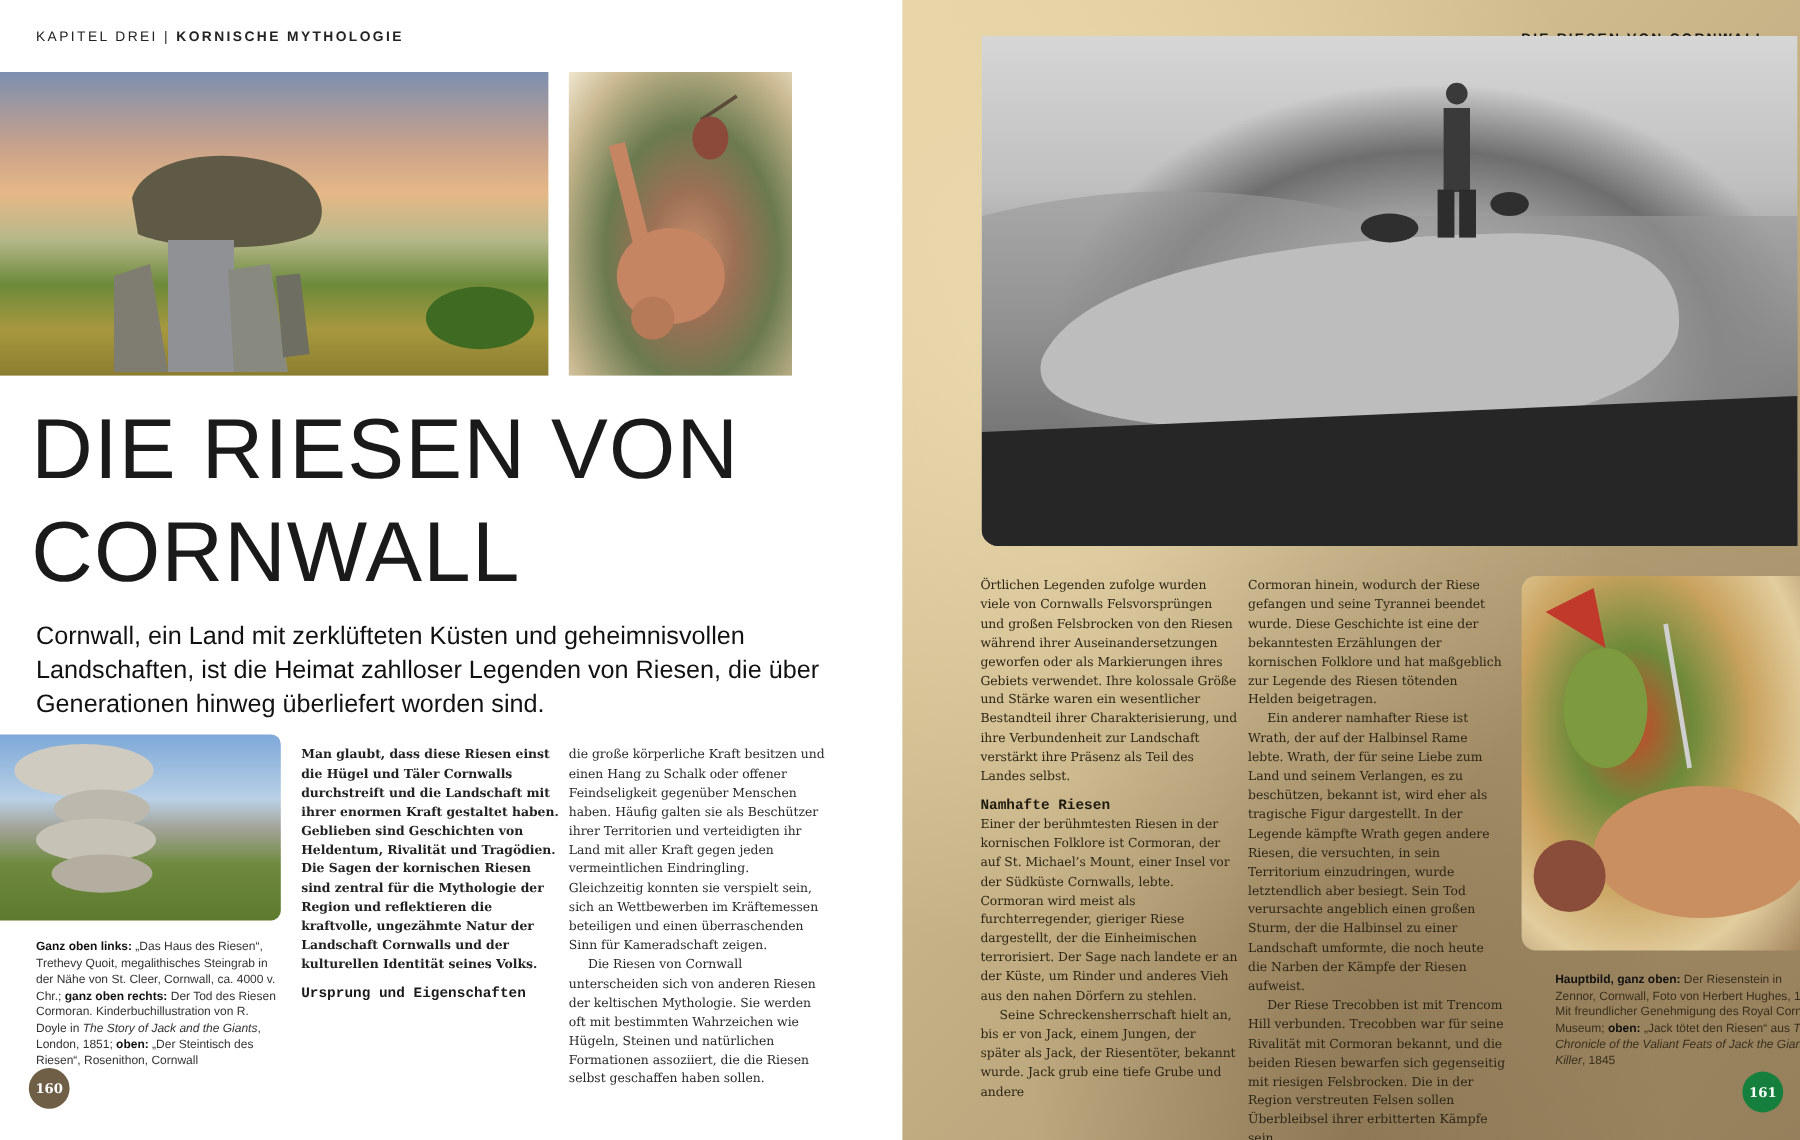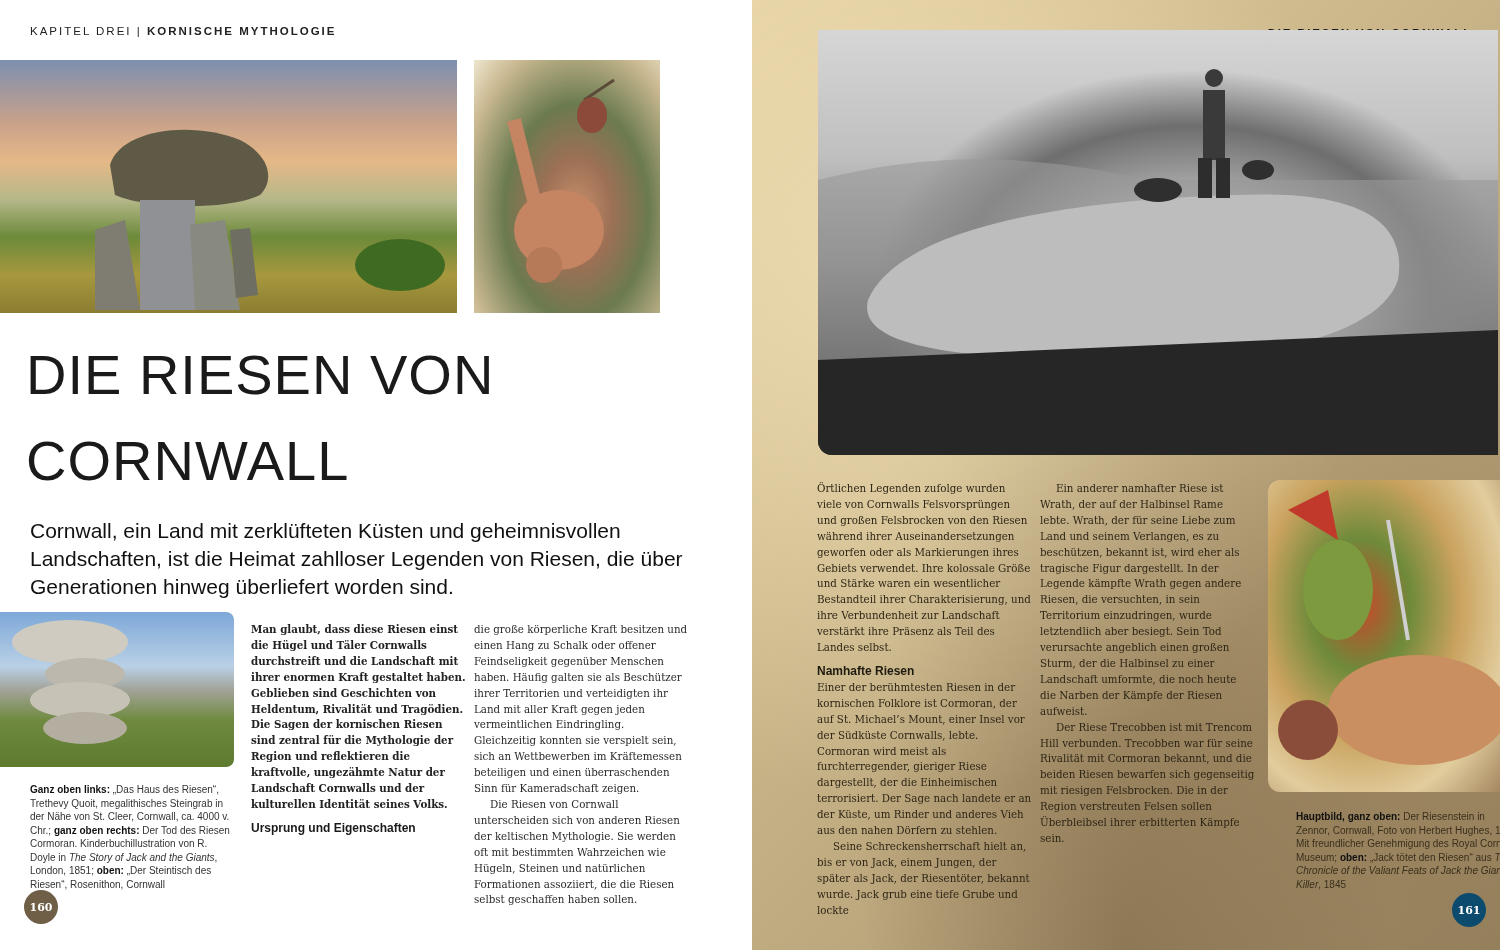--- a/index.html
+++ b/index.html
@@ -19,40 +19,40 @@
   .ph2{left:474px;top:60px;width:186px;height:253px;
     background:radial-gradient(ellipse at 55% 60%,#c98f6b 0%,#9c7055 25%,#6b7a4f 50%,#c9b890 80%,#efe6cf 100%);}
   .ph3{left:0;top:612px;width:234px;height:155px;border-radius:0 8px 8px 0;
     background:linear-gradient(180deg,#7da8d8 0%,#b9d0e6 35%,#a3a49a 50%,#6f8a3e 70%,#5d7a2e 100%);}
   .ph4{left:818px;top:30px;width:680px;height:425px;border-radius:0 0 0 14px;
     background:
       radial-gradient(ellipse at 55% 62%,#cfcfcf 0%,#a9a9a9 28%,#6e6e6e 45%,transparent 60%),
       linear-gradient(180deg,#d6d6d6 0%,#bfbfbf 30%,#8a8a8a 55%,#3d3d3d 80%,#1f1f1f 100%);}
   .ph5{left:1268px;top:480px;width:232px;height:312px;border-radius:12px 0 0 12px;
     background:radial-gradient(ellipse at 40% 40%,#c7472a 0%,#6e8a3a 25%,#c9a25e 50%,#e2cd9e 75%,#a58760 100%);}
-  .big-title{position:absolute;left:26px;top:332px;font-size:56px;line-height:86px;font-weight:300;color:#1a1a1a;letter-spacing:1px;margin:0;font-family:"Liberation Sans",sans-serif;}
+  .big-title{position:absolute;left:26px;top:332px;font-size:71px;line-height:86px;font-weight:300;color:#1a1a1a;letter-spacing:1px;margin:0;font-family:"Liberation Sans",sans-serif;}
   .lede{position:absolute;left:30px;top:517px;width:670px;font-size:21px;line-height:28px;font-weight:400;color:#111;}
   .body{position:absolute;font-family:"DejaVu Serif",serif;font-size:10.3px;line-height:15.9px;color:#2a2a2a;}
   .body p{margin:0;}
   .body p.ind{text-indent:16px;}
-  .body h3{font-family:Liberation Sans, sans-serif;font-size:12px;margin:8px 0 0 0;color:#1a1a1a;}
+  .body h3{font-family:Liberation Mono, monospace;font-size:12px;margin:8px 0 0 0;color:#1a1a1a;}
   .col1{left:251px;top:622px;width:215px;}
   .col1 .boldpara{font-weight:700;color:#222;}
   .col2{left:474px;top:622px;width:215px;}
   .col3{left:817px;top:481px;width:215px;color:#2e2616;}
   .col4{left:1040px;top:481px;width:215px;color:#2e2616;}
   .col3 h3,.col4 h3{color:#1f1a10;}
   .caption{position:absolute;font-size:10px;line-height:13.5px;color:#333;font-family:"Liberation Sans",sans-serif;}
   .caption b{color:#111;}
   .cap-left{left:30px;top:783px;width:205px;}
   .cap-right{left:1296px;top:810px;width:225px;color:#3a2f1c;}
   .running-head{position:absolute;right:28px;top:27px;font-size:11.5px;font-weight:700;letter-spacing:1.8px;color:#1a1a1a;}
   .pageno{position:absolute;width:34px;height:34px;border-radius:50%;color:#fff;font-family:"DejaVu Serif",serif;font-size:11px;font-weight:700;display:flex;align-items:center;justify-content:center;}
   .pn-left{left:24px;top:890px;background:#6e5f46;}
-  .pn-right{left:1452px;top:893px;background:#0c4a6e;}
+  .pn-right{left:1452px;top:893px;background:#15803d;}
 </style>
 </head>
 <body>
 
 <div class="page-left">
   <div class="chapter">
     <span>KAPITEL DREI</span>
     <span>|</span>
     <b>KORNISCHE MYTHOLOGIE</b>
   </div>
@@ -124,23 +124,24 @@
     <rect x="398" y="128" width="14" height="40" fill="#2d2d2d"></rect>
     <ellipse cx="340" cy="160" rx="24" ry="12" fill="#2f2f2f"></ellipse>
     <ellipse cx="440" cy="140" rx="16" ry="10" fill="#2f2f2f"></ellipse>
   </svg>
 </div>
 
 <div class="body col3">
   <p>Örtlichen Legenden zufolge wurden viele von Cornwalls Felsvorsprüngen und großen Felsbrocken von den Riesen während ihrer Auseinandersetzungen geworfen oder als Markierungen ihres Gebiets verwendet. Ihre kolossale Größe und Stärke waren ein wesentlicher Bestandteil ihrer Charakterisierung, und ihre Verbundenheit zur Landschaft verstärkt ihre Präsenz als Teil des Landes selbst.</p>
   <h3>Namhafte Riesen</h3>
   <p>Einer der berühmtesten Riesen in der kornischen Folklore ist Cormoran, der auf St. Michael’s Mount, einer Insel vor der Südküste Cornwalls, lebte. Cormoran wird meist als furchterregender, gieriger Riese dargestellt, der die Einheimischen terrorisiert. Der Sage nach landete er an der Küste, um Rinder und anderes Vieh aus den nahen Dörfern zu stehlen.</p>
-  <p class="ind">Seine Schreckensherrschaft hielt an, bis er von Jack, einem Jungen, der später als Jack, der Riesentöter, bekannt wurde. Jack grub eine tiefe Grube und lockte</p>
+  <p class="ind">Seine Schreckensherrschaft hielt an, bis er von Jack, einem Jungen, der später als Jack, der Riesentöter, bekannt wurde. Jack grub eine tiefe Grube und andere</p>
 </div>
 <div class="body col4">
+  <p>Cormoran hinein, wodurch der Riese gefangen und seine Tyrannei beendet wurde. Diese Geschichte ist eine der bekanntesten Erzählungen der kornischen Folklore und hat maßgeblich zur Legende des Riesen tötenden Helden beigetragen.</p>
   <p class="ind">Ein anderer namhafter Riese ist Wrath, der auf der Halbinsel Rame lebte. Wrath, der für seine Liebe zum Land und seinem Verlangen, es zu beschützen, bekannt ist, wird eher als tragische Figur dargestellt. In der Legende kämpfte Wrath gegen andere Riesen, die versuchten, in sein Territorium einzudringen, wurde letztendlich aber besiegt. Sein Tod verursachte angeblich einen großen Sturm, der die Halbinsel zu einer Landschaft umformte, die noch heute die Narben der Kämpfe der Riesen aufweist.</p>
   <p class="ind">Der Riese Trecobben ist mit Trencom Hill verbunden. Trecobben war für seine Rivalität mit Cormoran bekannt, und die beiden Riesen bewarfen sich gegenseitig mit riesigen Felsbrocken. Die in der Region verstreuten Felsen sollen Überbleibsel ihrer erbitterten Kämpfe sein.</p>
 </div>
 
 <div class="photo ph5">
   <svg width="232" height="312" viewBox="0 0 232 312">
     <path d="M20 30 L60 10 L70 60 Z" fill="#c0392b"></path>
     <ellipse cx="70" cy="110" rx="35" ry="50" fill="#7d9a3f"></ellipse>
     <path d="M120 40 L140 160" stroke="#cfcfcf" stroke-width="4"></path>
     <ellipse cx="150" cy="230" rx="90" ry="55" fill="#c98f60"></ellipse>

